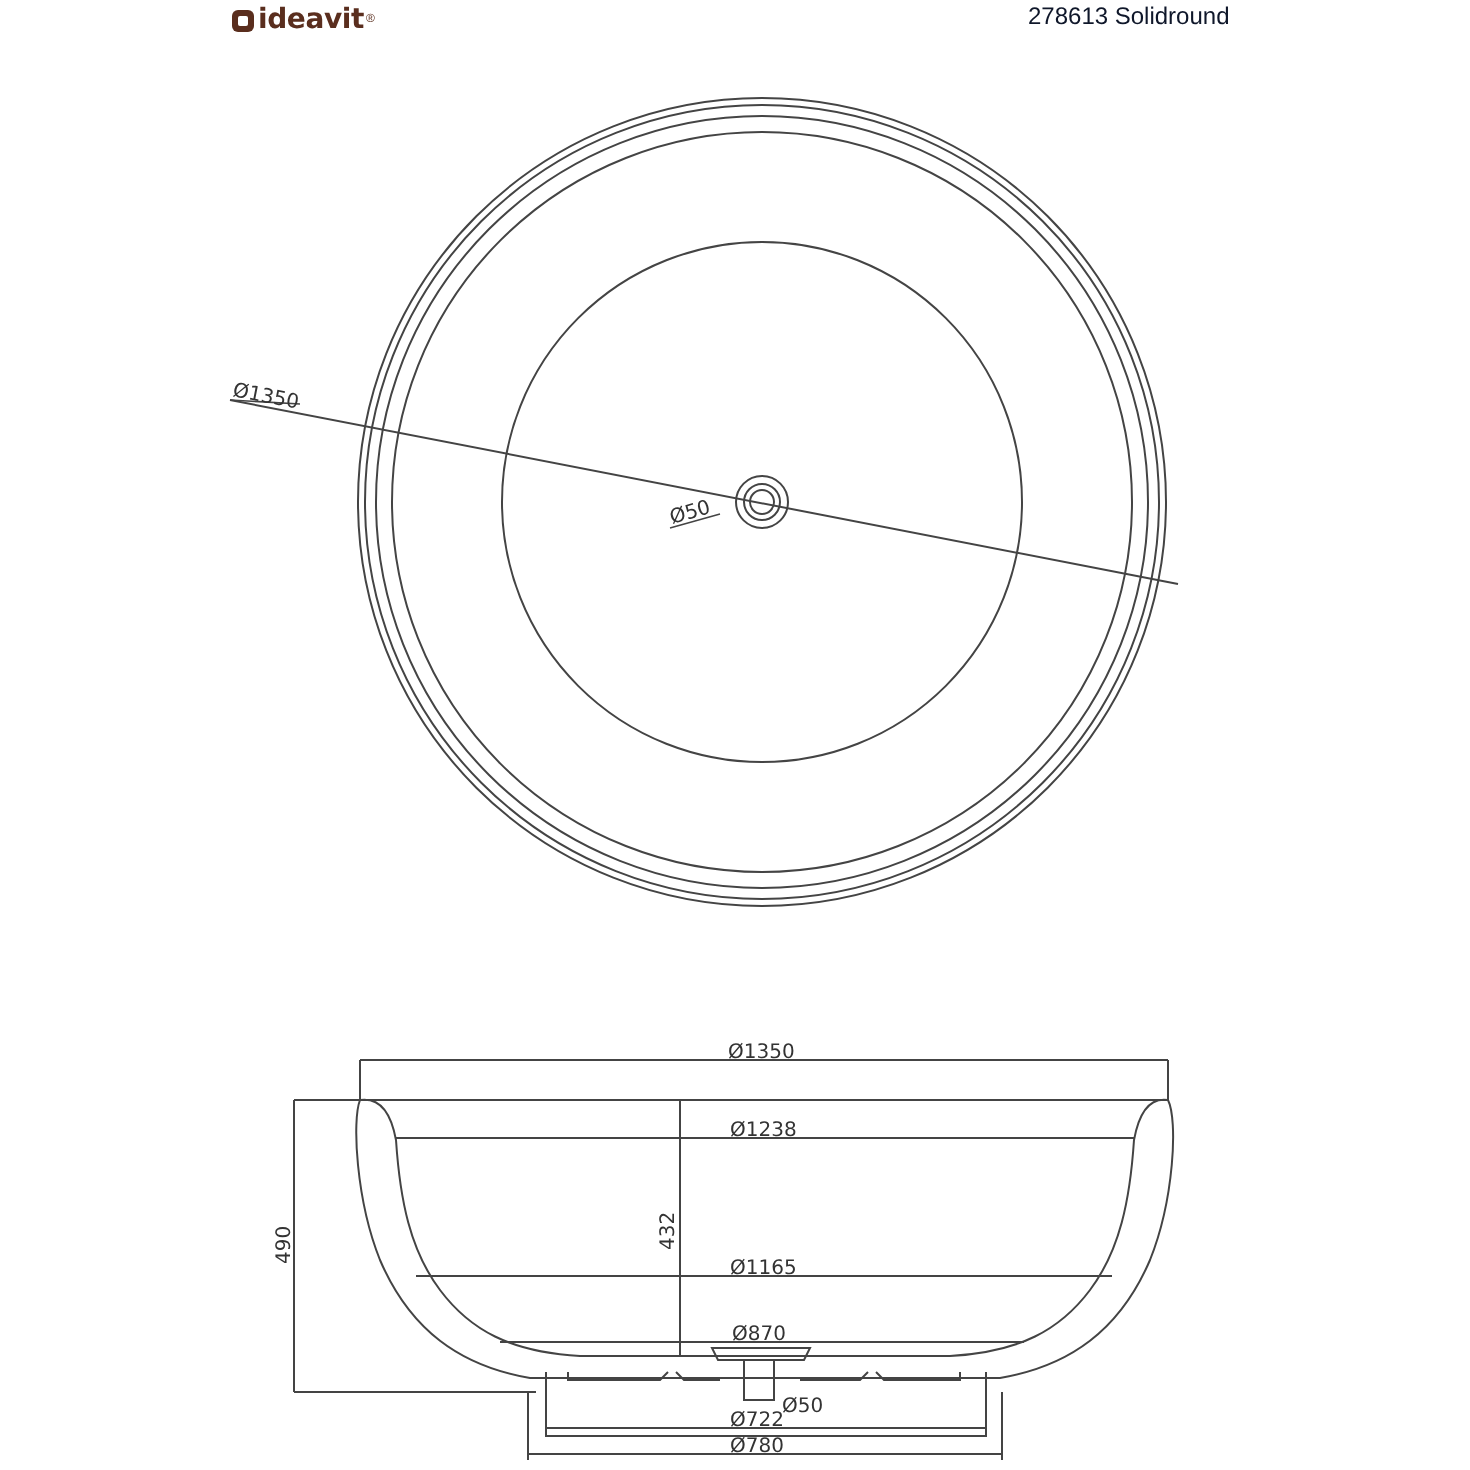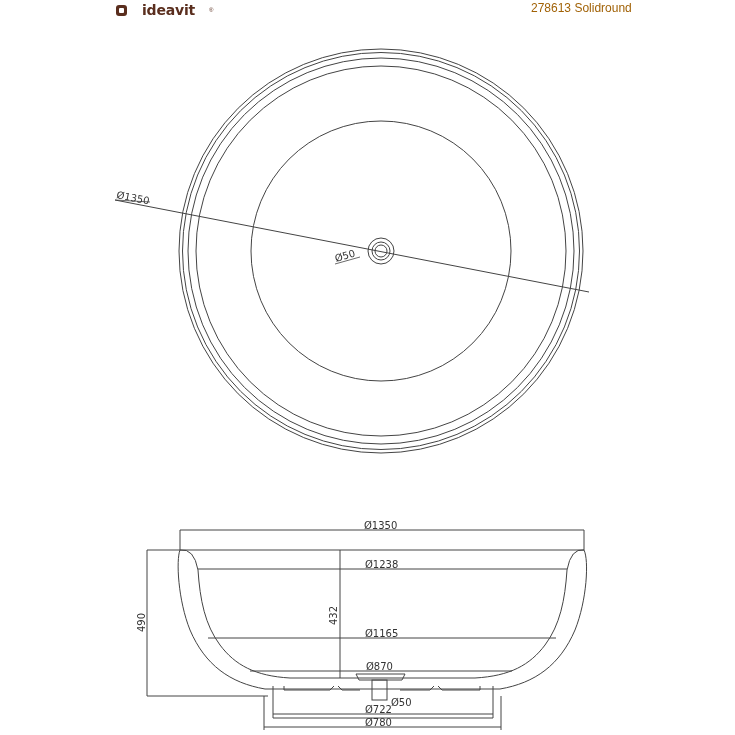--- a/index.html
+++ b/index.html
@@ -1,22 +1,22 @@
 <!DOCTYPE html>
 <html><head>
 <meta charset="utf-8">
 <style>
   html, body { margin: 0; padding: 0; background: #ffffff; }
   body { width: 735px; height: 735px; position: relative; overflow: hidden; font-family: "Liberation Sans", sans-serif; }
-  .brand { position: absolute; left: 116px; top: 1px; height: 18px; display: flex; align-items: center; gap: 13px; }
+  .brand { position: absolute; left: 116px; top: 1px; height: 18px; display: flex; align-items: center; gap: 0; }
   .brand-mark { width: 11px; height: 11px; border-radius: 3px; background: #5a2e1e; position: relative; margin-right: 2px; }
   .brand-mark::after { content: ""; position: absolute; left: 3px; top: 3px; width: 5px; height: 5px; background: #fff; border-radius: 1px; }
   .brand-name { font-family: "DejaVu Sans", sans-serif; font-weight: bold; font-size: 14px; color: #5a2e1e; letter-spacing: -0.2px; }
   .brand-reg { font-size: 6px; color: #5a2e1e; vertical-align: super; margin-left: 1px; }
-  .product { position: absolute; left: 531px; top: 1px; font-size: 12px; color: #a16207; }
+  .product { position: absolute; left: 514px; top: 1px; font-size: 12px; color: #0f172a; }
   svg.drawing { position: absolute; left: 0; top: 0; }
   svg text { font-family: "DejaVu Sans", sans-serif; font-size: 10px; fill: #333; }
 </style>
 </head>
 <body>
 
 <div class="brand">
   <span class="brand-mark"></span>
   <span class="brand-name">ideavit</span>
   <span class="brand-reg">®</span>

